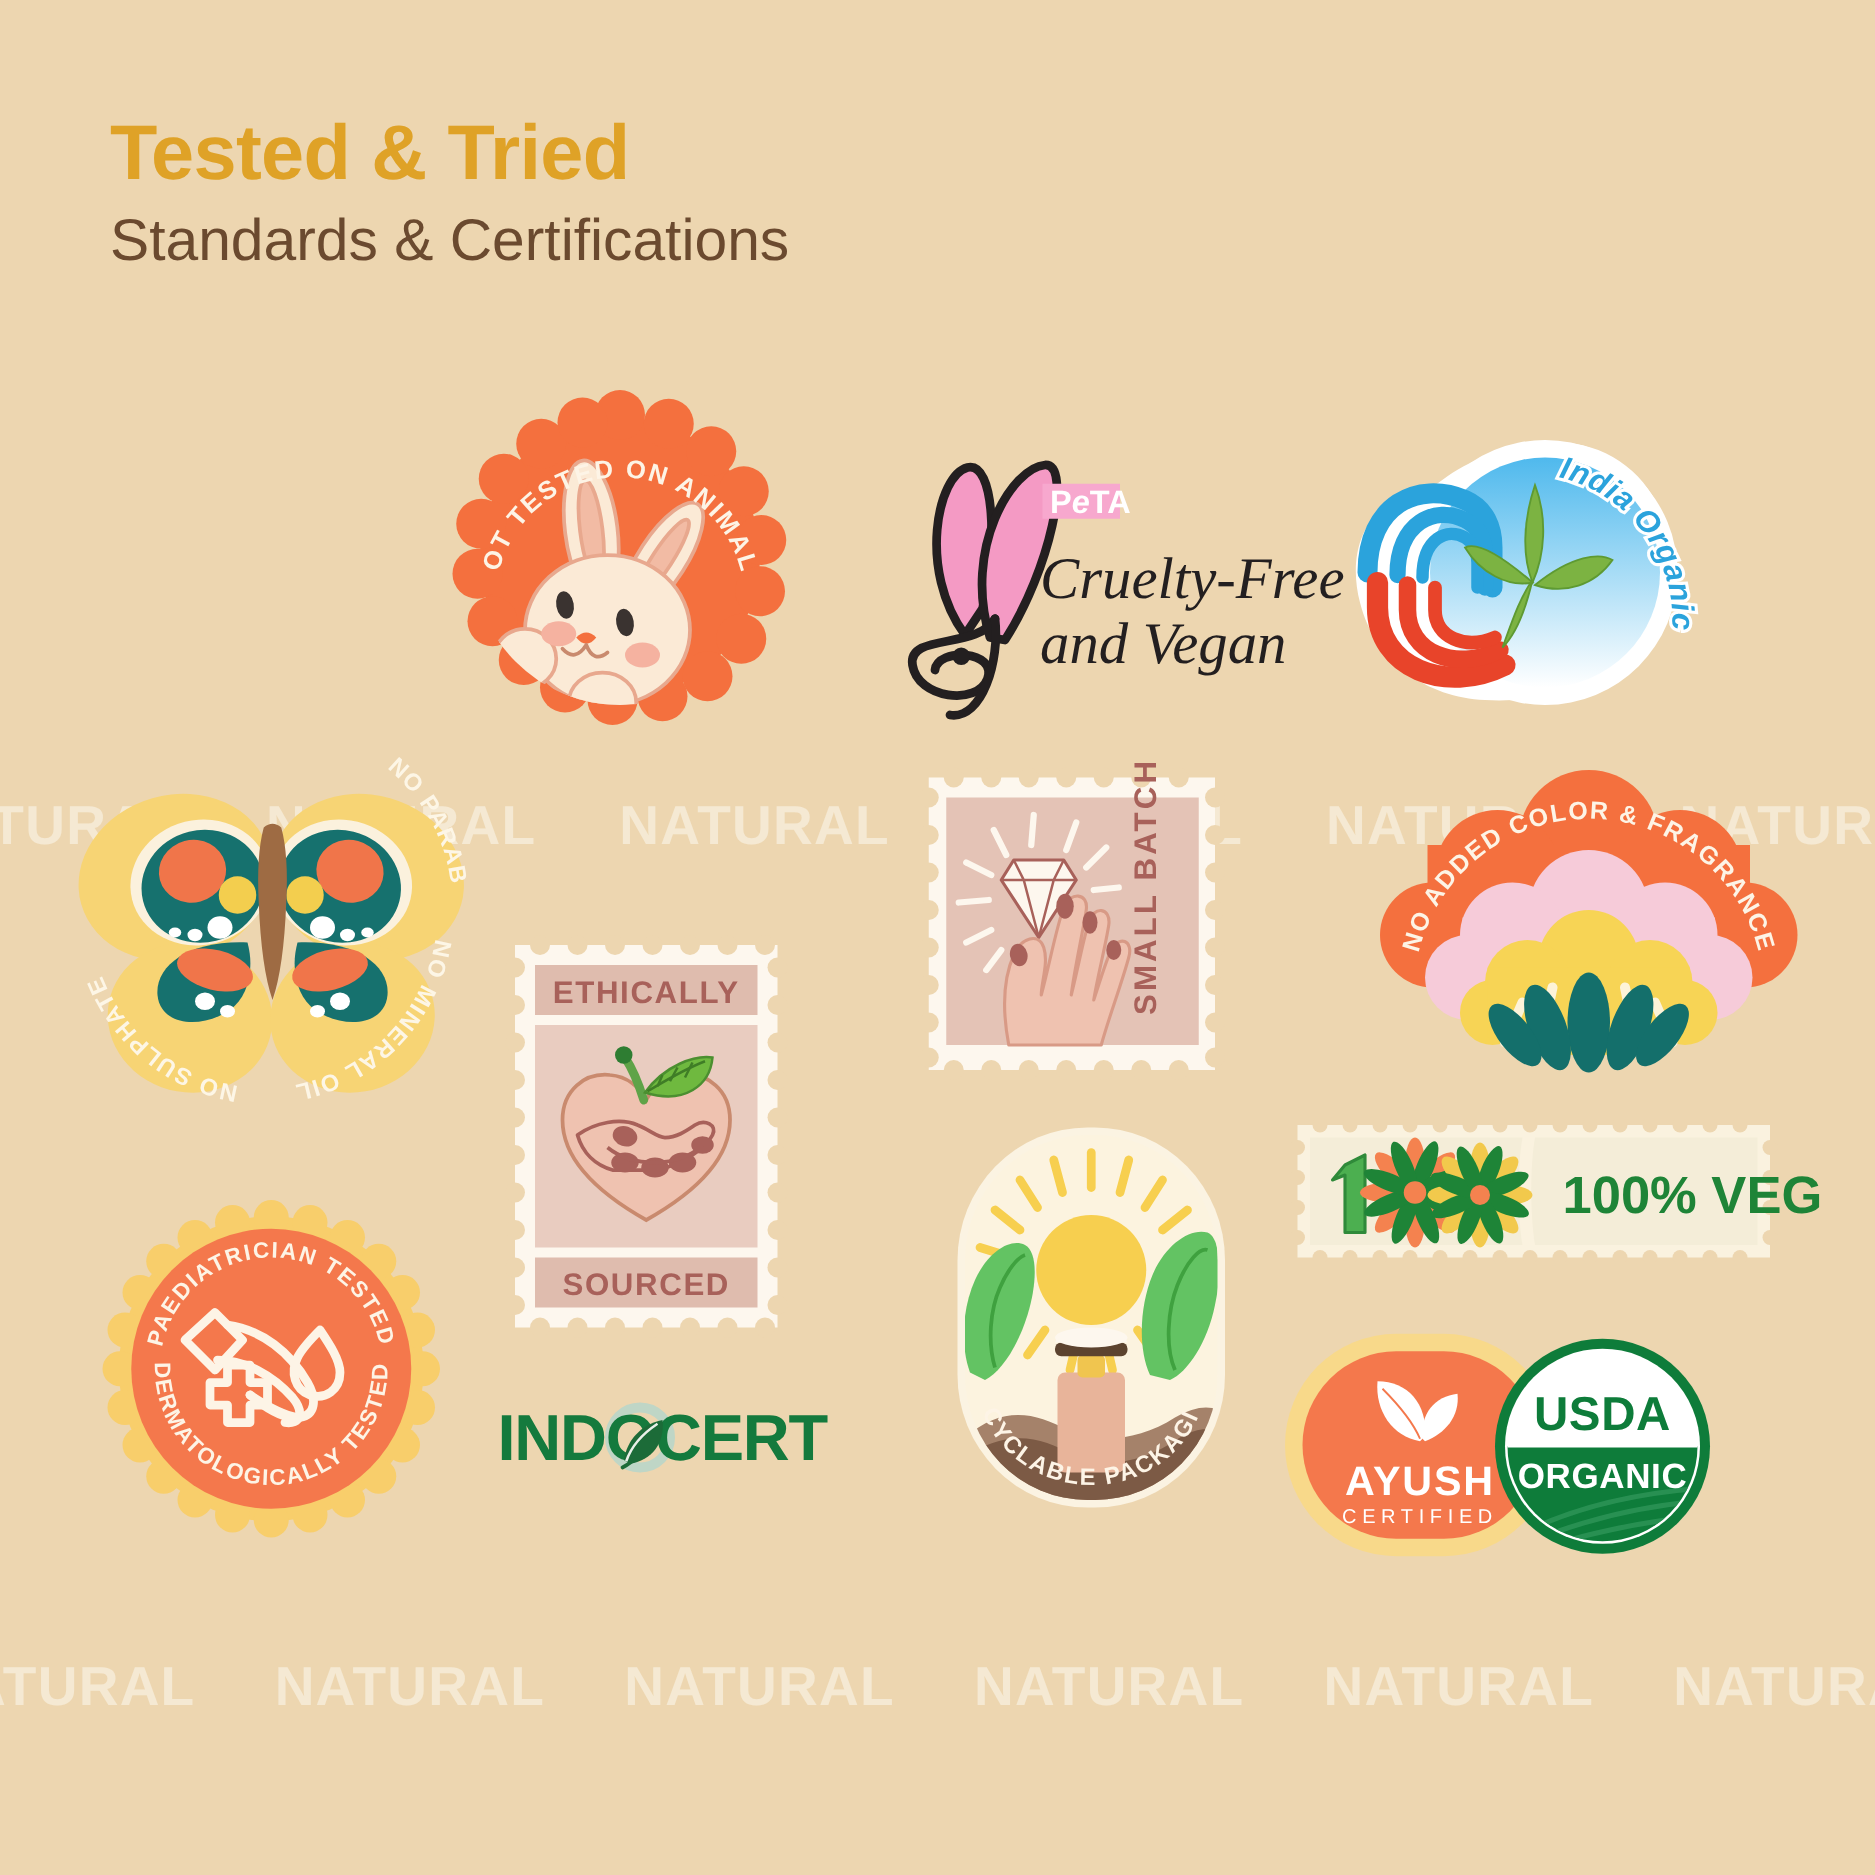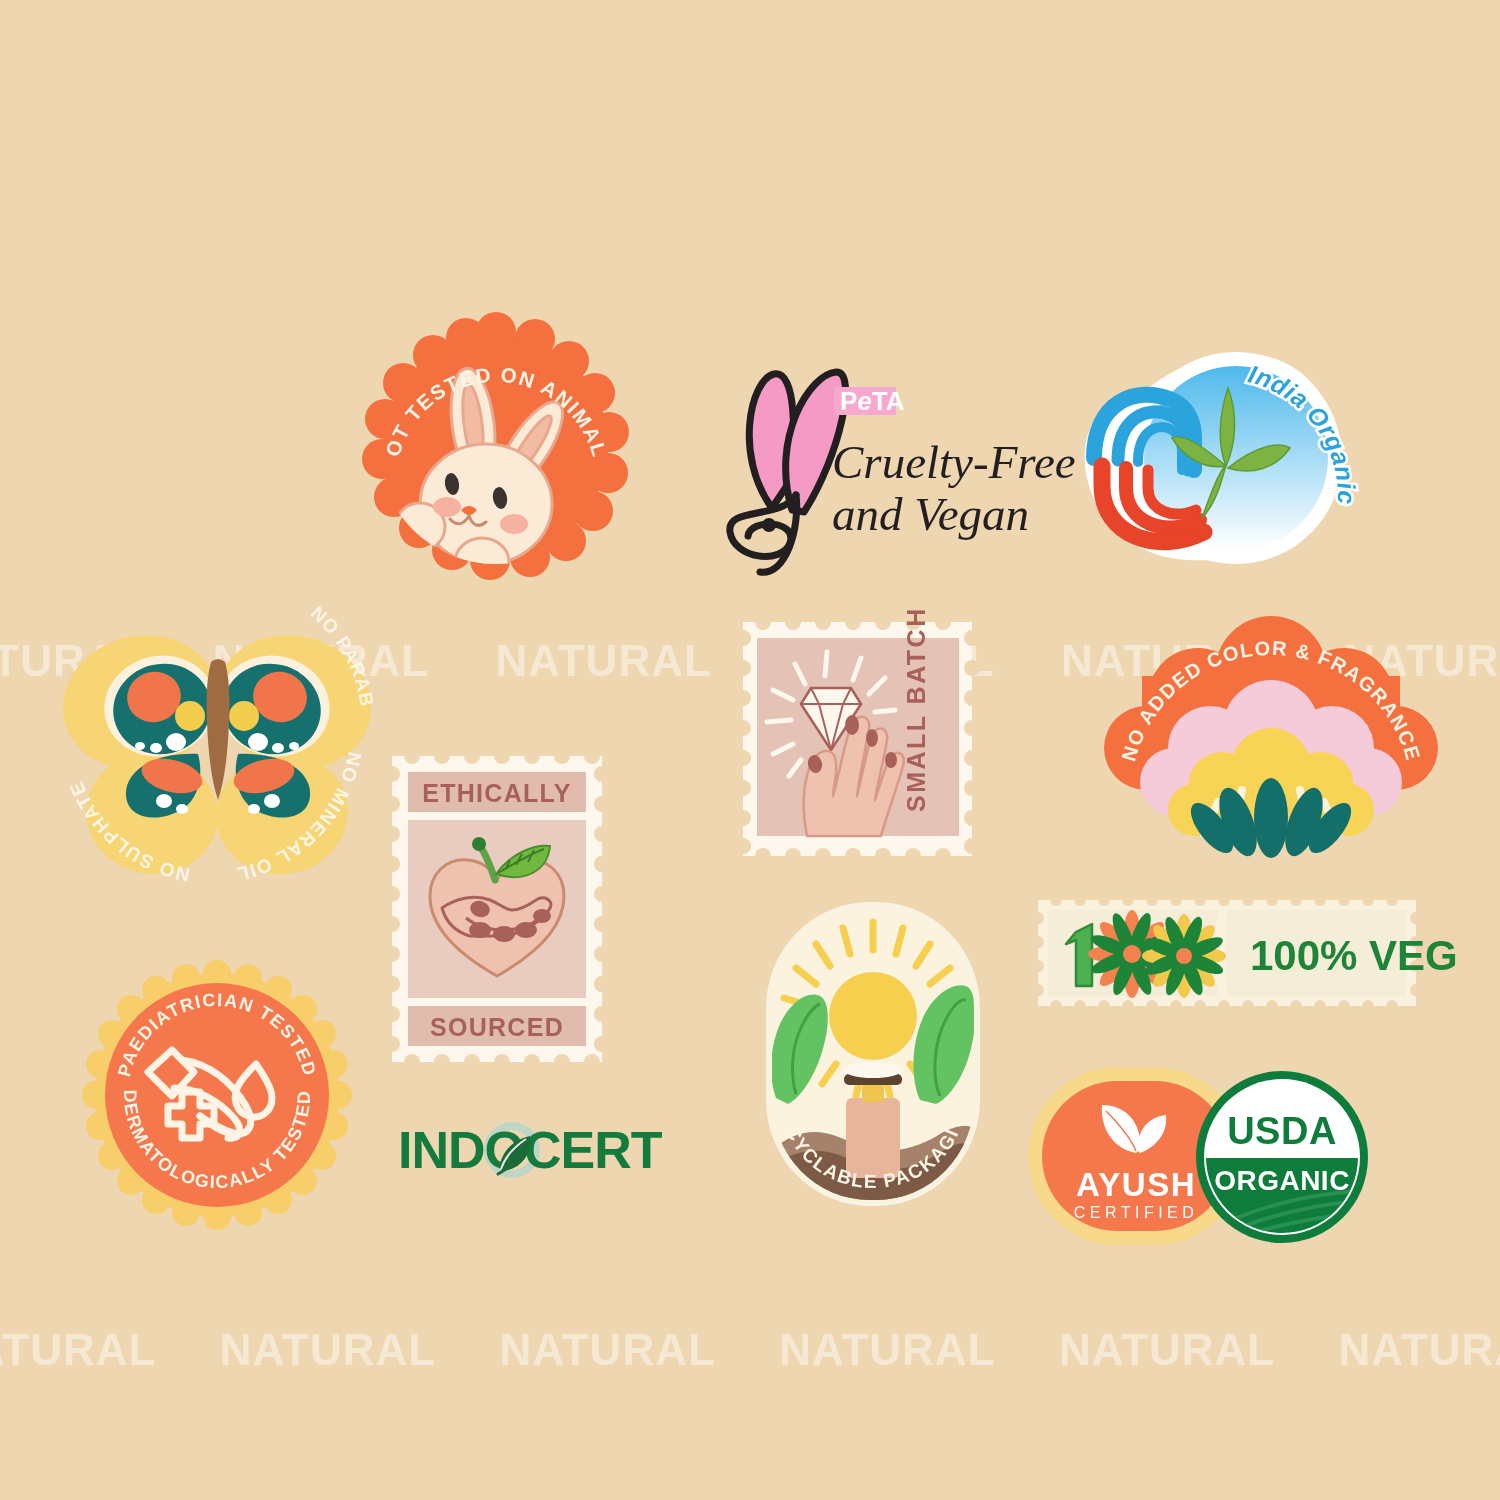--- a/index.html
+++ b/index.html
@@ -40,20 +40,22 @@
 <div class="wm-row" id="wm-bot">
   <span class="wm" style="margin-left:-60px">NATURAL</span>
   <span class="wm">NATURAL</span>
   <span class="wm">NATURAL</span>
   <span class="wm">NATURAL</span>
   <span class="wm">NATURAL</span>
   <span class="wm" style="margin-right:-55px">NATURAL</span>
 </div>
 
 <div id="header">
+  <h1 id="title">Tested &amp; Tried</h1>
+  <h2 id="subtitle">Standards &amp; Certifications</h2>
 </div>
 
 <div class="badge" style="left:362px;top:312px;width:268px;height:268px;">
   <svg width="268" height="268" viewBox="0 0 268 268">
     <defs>
       <path id="arcA" d="M 36,150 A 100,100 0 0 1 232,150" fill="none"></path>
       <clipPath id="clipA">
           <circle cx="134" cy="134" r="118"></circle>
         </clipPath>
     </defs>
@@ -364,21 +366,21 @@
         <ellipse cx="100" cy="222" rx="13" ry="30" transform="rotate(-38 100 222)"></ellipse>
         <ellipse cx="218" cy="222" rx="13" ry="30" transform="rotate(38 218 222)"></ellipse>
       </g>
     </g>
     <text class="arc-text" font-size="20" fill="#FDF4E6" letter-spacing="1.4">
       <textPath href="#arcNC" startOffset="50%" text-anchor="middle">NO ADDED COLOR &amp; FRAGRANCE</textPath>
     </text>
   </svg>
 </div>
 
-<div class="badge" style="left:384px;top:748px;width:226px;height:322px;">
+<div class="badge" style="left:404px;top:748px;width:226px;height:322px;">
   <svg width="226" height="322" viewBox="0 0 226 322">
     <g>
       <rect x="8" y="8" width="210" height="306" fill="#FDF7EE"></rect>
       <g fill="#EDD6B0">
         <circle cx="8" cy="26" r="8"></circle>
           <circle cx="8" cy="56" r="8"></circle>
           <circle cx="8" cy="86" r="8"></circle>
         <circle cx="8" cy="116" r="8"></circle>
           <circle cx="8" cy="146" r="8"></circle>
           <circle cx="8" cy="176" r="8"></circle>

